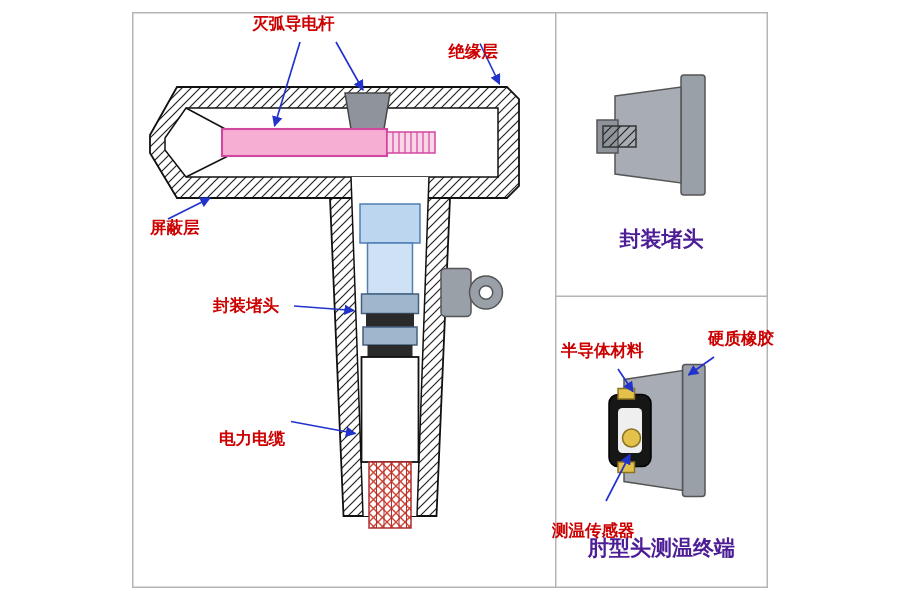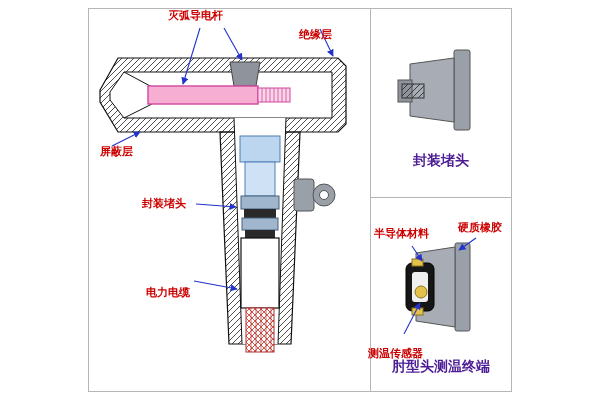--- a/index.html
+++ b/index.html
@@ -109,19 +109,19 @@
       <line x1="404" y1="334" x2="420" y2="303" marker-end="url(#arr)"></line>
     </g>
   </svg>
 
   <div class="lbl" style="left:168px;top:10px;">灭弧导电杆</div>
   <div class="lbl" style="left:299px;top:13px;margin-top:16px;">绝缘层</div>
   <div class="lbl" style="left:88px;top:146px;margin-left:12px;">屏蔽层</div>
   <div class="lbl" style="left:142px;top:198px;">封装堵头</div>
   <div class="lbl" style="left:146px;top:275px;margin-top:12px;">电力电缆</div>
   <div class="lbl" style="left:374px;top:228px;">半导体材料</div>
-  <div class="lbl" style="left:458px;top:222px;">硬质橡胶</div>
+  <div class="lbl" style="left:472px;top:222px;font-family:Liberation Mono, monospace;">硬质橡胶</div>
   <div class="lbl" style="left:368px;top:348px;">测温传感器</div>
 
   <div class="caption" style="left:370px;top:152px;width:142px;">封装堵头</div>
   <div class="caption" style="left:370px;top:358px;width:142px;">肘型头测温终端</div>
 
 </div>
 
 </body></html>

